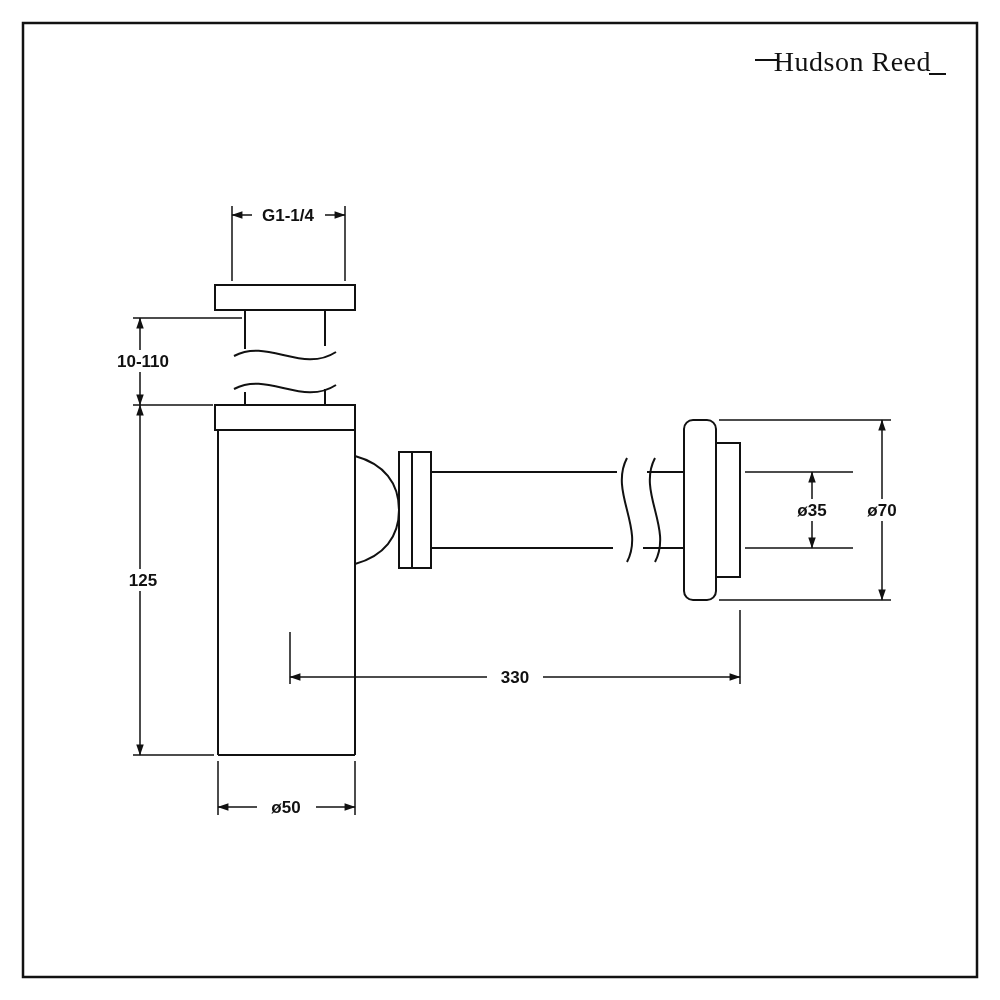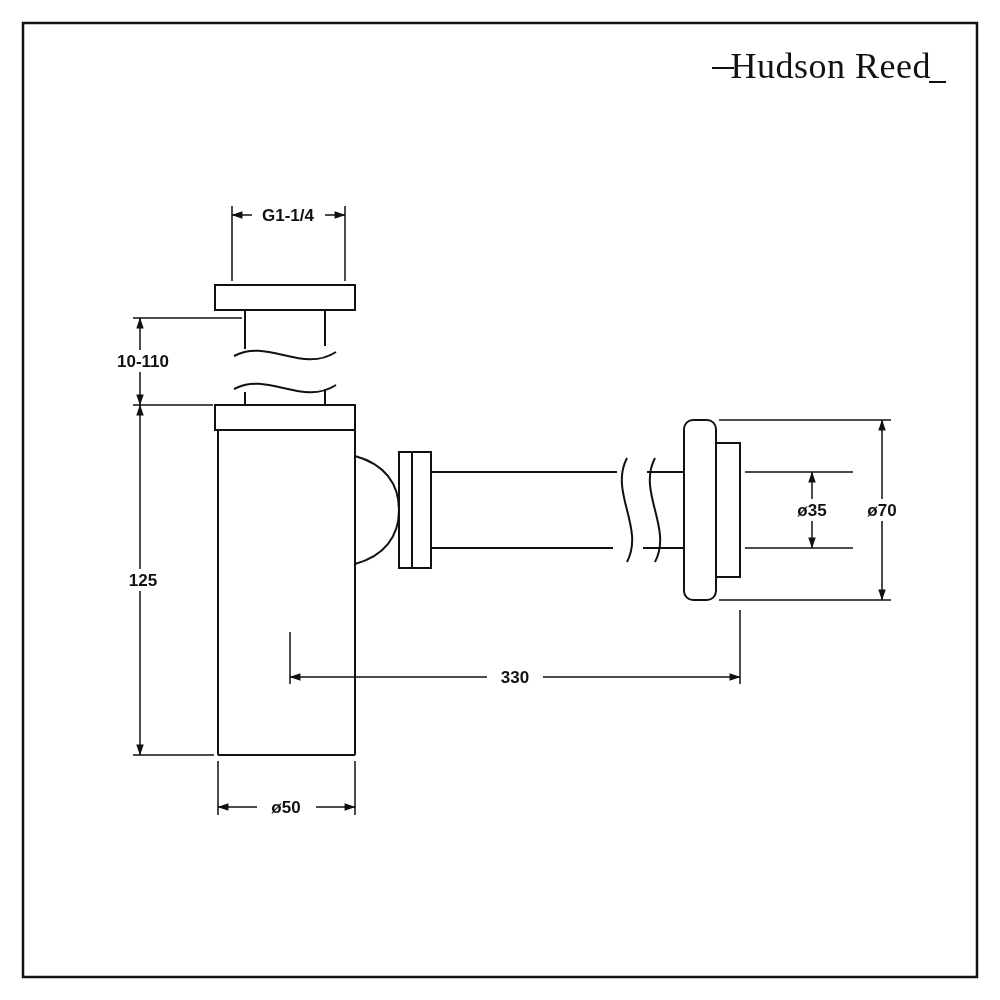--- a/index.html
+++ b/index.html
@@ -22,21 +22,21 @@
   .logo {
     position: absolute;
     top: 48px;
     right: 54px;
     display: flex;
     align-items: flex-end;
     color: #111;
   }
   .logo-text {
     font-family: "Liberation Serif", serif;
-    font-size: 36px;
+    font-size: 28px;
     line-height: 1;
     letter-spacing: 0.5px;
     white-space: nowrap;
   }
   .logo-dash-left {
     width: 22px;
     height: 15px;
     border-top: 2px solid #111;
     margin-right: -3px;
   }

